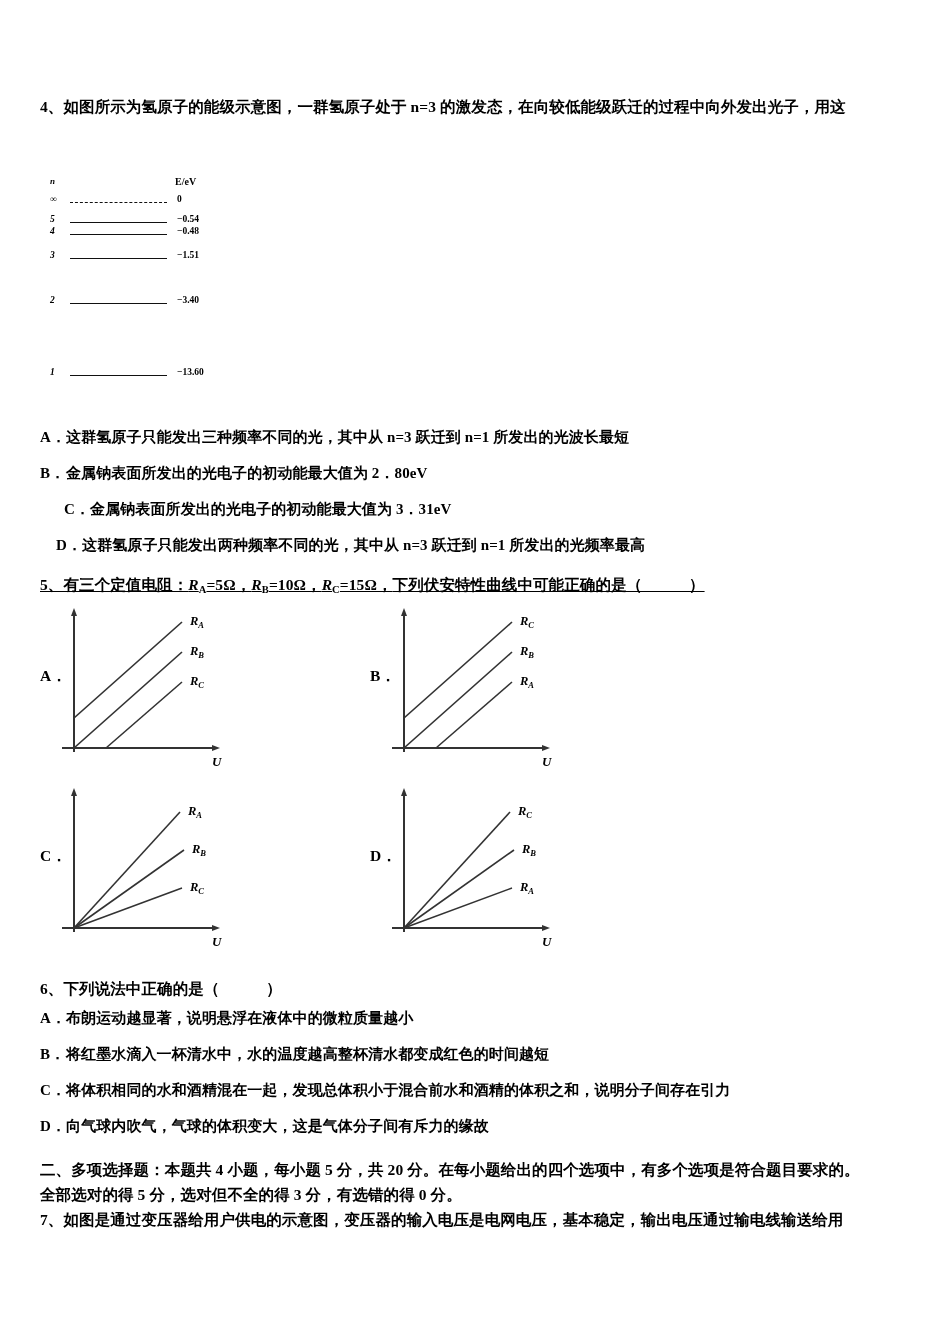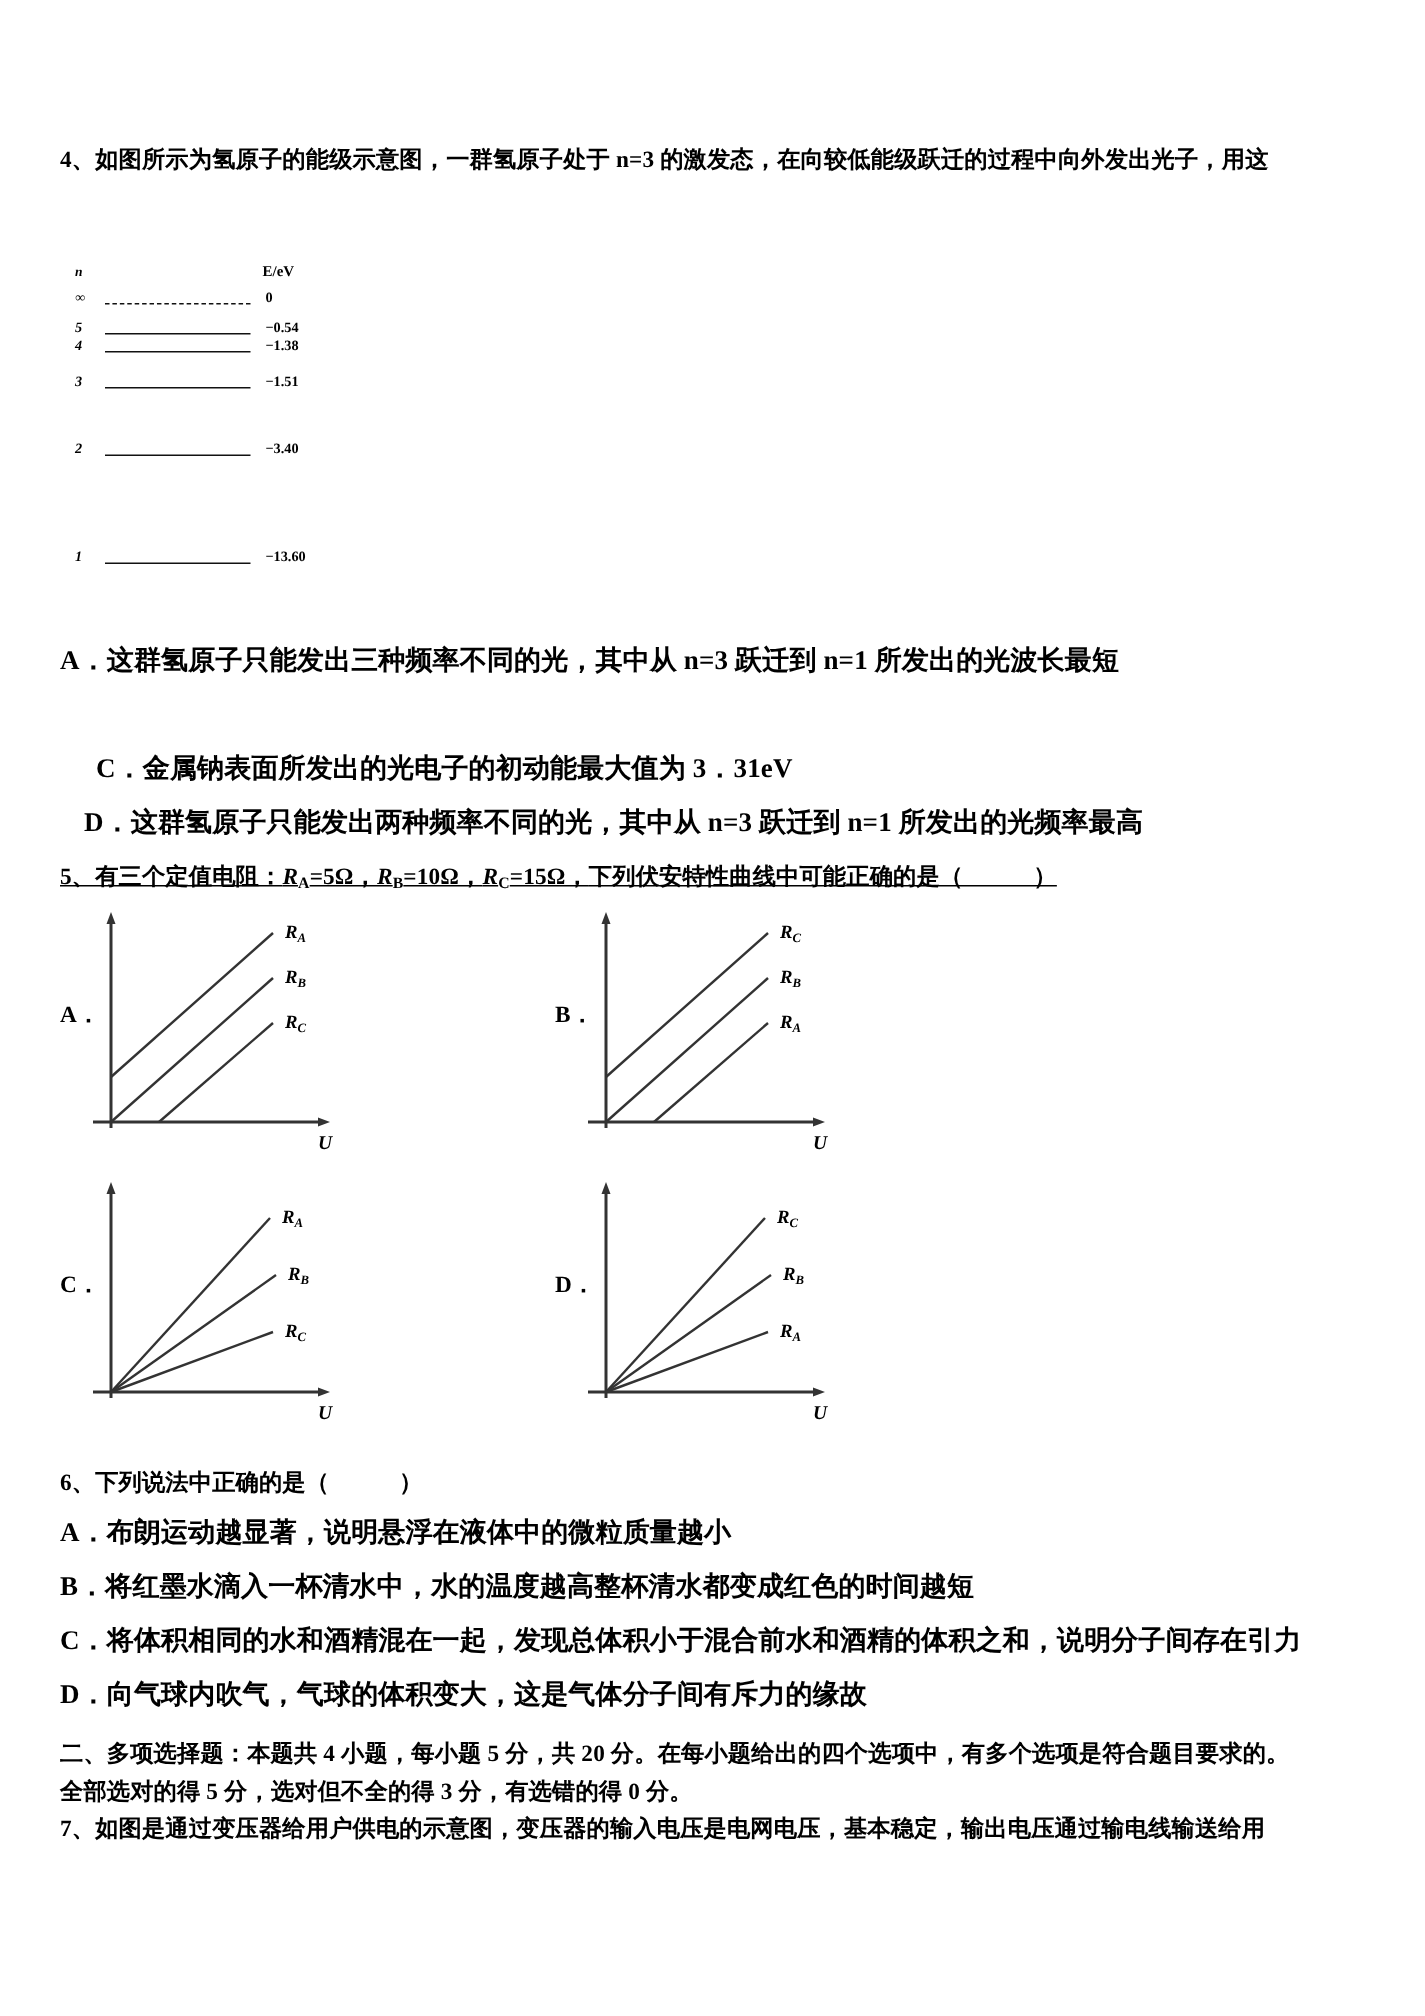--- a/index.html
+++ b/index.html
@@ -28,21 +28,21 @@
     line-height: 30px;
     font-weight: 700;
     letter-spacing: 0.1px;
     white-space: nowrap;
   }
   .q-stem {
     font-weight: 700;
   }
   .opt {
     position: absolute;
-    font-size: 18px;
+    font-size: 15px;
     font-weight: 700;
     white-space: nowrap;
     letter-spacing: 0.1px;
     font-family: Liberation Serif, serif;
   }
   .opt .lbl {
     display: inline-block;
     min-width: 26px;
   }
   sub {
@@ -161,21 +161,21 @@
           <span class="el-val">0</span>
         </div>
         <div class="el-row" style="top: 42px;">
           <span class="el-n">5</span>
           <span class="el-line"></span>
           <span class="el-val">−0.54</span>
         </div>
         <div class="el-row" style="top: 54px;">
           <span class="el-n">4</span>
           <span class="el-line"></span>
-          <span class="el-val">−1.38</span>
+          <span class="el-val">−0.48</span>
         </div>
         <div class="el-row" style="top: 78px;">
           <span class="el-n">3</span>
           <span class="el-line"></span>
           <span class="el-val">−1.51</span>
         </div>
         <div class="el-row" style="top: 123px;">
           <span class="el-n">2</span>
           <span class="el-line"></span>
           <span class="el-val">−3.40</span>
@@ -183,20 +183,23 @@
         <div class="el-row" style="top: 195px;">
           <span class="el-n">1</span>
           <span class="el-line"></span>
           <span class="el-val">−13.60</span>
         </div>
       </div>
   </div>
 
   <div class="opt" style="left:40px; top:428px;">
     <span class="lbl">A．</span><span>这群氢原子只能发出三种频率不同的光，其中从 n=3 跃迁到 n=1 所发出的光波长最短</span>
+  </div>
+  <div class="opt" style="left:40px; top:464px;">
+    <span class="lbl">B．</span><span>金属钠表面所发出的光电子的初动能最大值为 2．80eV</span>
   </div>
   <div class="opt" style="left:40px; top:500px;margin-left:24px;">
     <span class="lbl">C．</span><span>金属钠表面所发出的光电子的初动能最大值为 3．31eV</span>
   </div>
   <div class="opt" style="left:56px; top:536px;">
     <span class="lbl">D．</span><span>这群氢原子只能发出两种频率不同的光，其中从 n=3 跃迁到 n=1 所发出的光频率最高</span>
   </div>
 
   <div class="q-text q-stem" style="left:40px; top:570px;text-decoration:underline;">
     <span>5、有三个定值电阻：</span><span class="ital">R</span><sub>A</sub><span>=5Ω，</span><span class="ital">R</span><sub>B</sub><span>=10Ω，</span><span class="ital">R</span><sub>C</sub><span>=15Ω，</span><span>下列伏安特性曲线中可能正确的是（　　　）</span>

